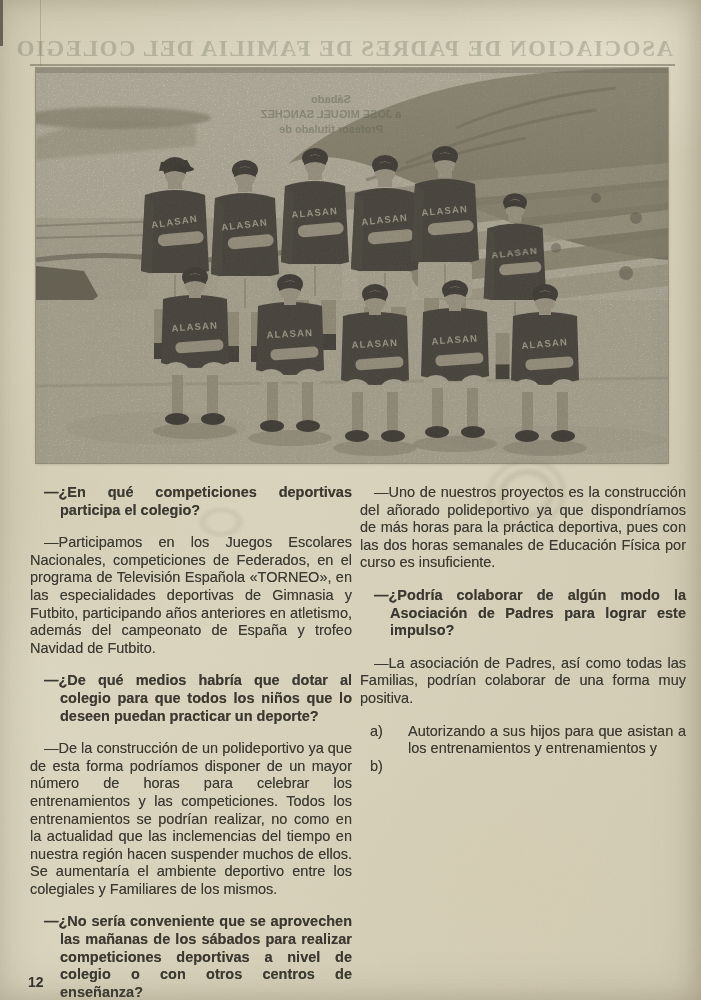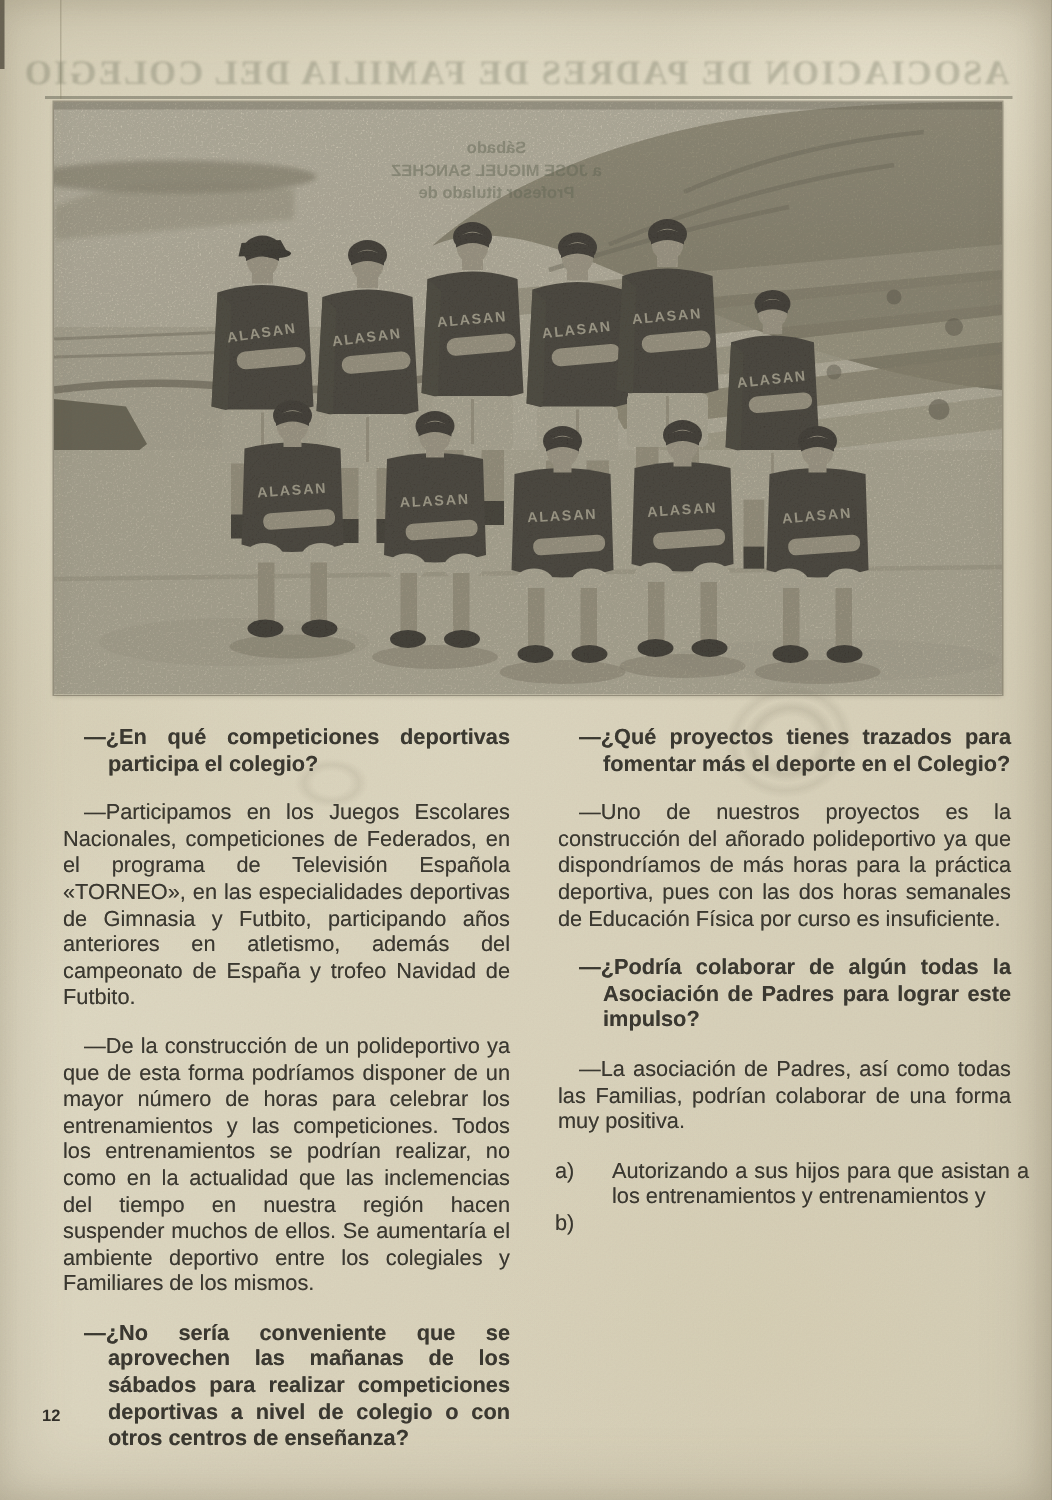--- a/index.html
+++ b/index.html
@@ -26,29 +26,29 @@
   .photo{position:absolute;top:68px;left:36px;width:632px;height:395px;margin:0;
     box-shadow:0 0 0 1px rgba(90,85,70,.45), 0 1px 3px rgba(80,75,60,.3);}
   .photo svg{display:block;}
   .photo-ghost{
     position:absolute;left:170px;top:24px;width:250px;text-align:center;
     transform:scaleX(-1);font-weight:bold;color:rgba(98,102,84,.5);
     font-size:11px;line-height:15px;filter:blur(.5px);
   }
   .columns{position:absolute;top:484px;left:30px;width:656px;display:grid;
     grid-template-columns:322px 326px;column-gap:8px;}
-  .col p{margin:0 12px 15px;font-size:14.5px;line-height:17.6px;text-align:justify;
+  .col p{margin:0 0 15px;font-size:14.5px;line-height:17.6px;text-align:justify;
     color:#36342d;text-shadow:0 0 .4px rgba(60,55,45,.55);}
   .question{font-weight:bold;color:#2c2a24;padding-left:30px;text-indent:-16px;}
   .answer{text-indent:14px;}
   .lettered-list{margin:0;padding:0;list-style:none;}
   .lettered-list li{position:relative;padding-left:48px;font-size:14.5px;line-height:17.6px;
     text-align:justify;color:#36342d;text-shadow:0 0 .4px rgba(60,55,45,.55);}
   .lettered-list .marker{position:absolute;left:10px;}
-  .page-number{position:absolute;left:28px;top:938px;font-weight:bold;font-size:11px;color:#2c2a24;}
+  .page-number{position:absolute;left:28px;top:974px;font-weight:bold;font-size:14px;color:#2c2a24;}
   .smudge{position:absolute;pointer-events:none;border-radius:50%;}
   .smudge1{left:478px;top:452px;width:96px;height:84px;transform:rotate(-14deg);
     background:radial-gradient(closest-side, rgba(0,0,0,0) 38%, rgba(118,112,92,.17) 52%, rgba(0,0,0,0) 66%, rgba(118,112,92,.12) 78%, rgba(0,0,0,0) 90%);}
   .smudge2{left:188px;top:500px;width:66px;height:44px;
     background:radial-gradient(closest-side, rgba(0,0,0,0) 35%, rgba(118,112,92,.12) 55%, rgba(0,0,0,0) 75%);}
   .texture{position:absolute;inset:0;pointer-events:none;opacity:.5;}
 </style>
 </head>
 <body>
 
@@ -186,27 +186,27 @@
     </div>
   </figure>
 
   <div class="smudge smudge1"></div>
   <div class="smudge smudge2"></div>
 
   <main class="columns">
     <section class="col">
       <p class="question">—¿En qué competiciones deportivas participa el colegio?</p>
       <p class="answer">—Participamos en los Juegos Escolares Nacionales, competiciones de Federados, en el programa de Televisión Española «TORNEO», en las especialidades deportivas de Gimnasia y Futbito, participando años anteriores en atletismo, además del campeonato de España y trofeo Navidad de Futbito.</p>
+      <p class="question">—¿De qué medios habría que dotar al colegio para que todos los niños que lo deseen puedan practicar un deporte?</p>
       <p class="answer">—De la construcción de un polideportivo ya que de esta forma podríamos disponer de un mayor número de horas para celebrar los entrenamientos y las competiciones. Todos los entrenamientos se podrían realizar, no como en la actualidad que las inclemencias del tiempo en nuestra región hacen suspender muchos de ellos. Se aumentaría el ambiente deportivo entre los colegiales y Familiares de los mismos.</p>
       <p class="question">—¿No sería conveniente que se aprovechen las mañanas de los sábados para realizar competiciones deportivas a nivel de colegio o con otros centros de enseñanza?</p>
     </section>
     <section class="col">
-      <p class="question">—¿Qué proyectos tienes trazados para fomentar más el deporte en el Colegio?</p>
       <p class="answer">—Uno de nuestros proyectos es la construcción del añorado polideportivo ya que dispondríamos de más horas para la práctica deportiva, pues con las dos horas semanales de Educación Física por curso es insuficiente.</p>
-      <p class="question">—¿Podría colaborar de algún todas la Asociación de Padres para lograr este impulso?</p>
+      <p class="question">—¿Podría colaborar de algún modo la Asociación de Padres para lograr este impulso?</p>
       <p class="answer">—La asociación de Padres, así como todas las Familias, podrían colaborar de una forma muy positiva.</p>
       <ol class="lettered-list">
         <li>
           <span class="marker">a)</span>
           <span class="li-text">Autorizando a sus hijos para que asistan a los entrenamientos y entrenamientos y</span>
         </li>
         <li>
           <span class="marker">b)</span>
         </li>
       </ol>

